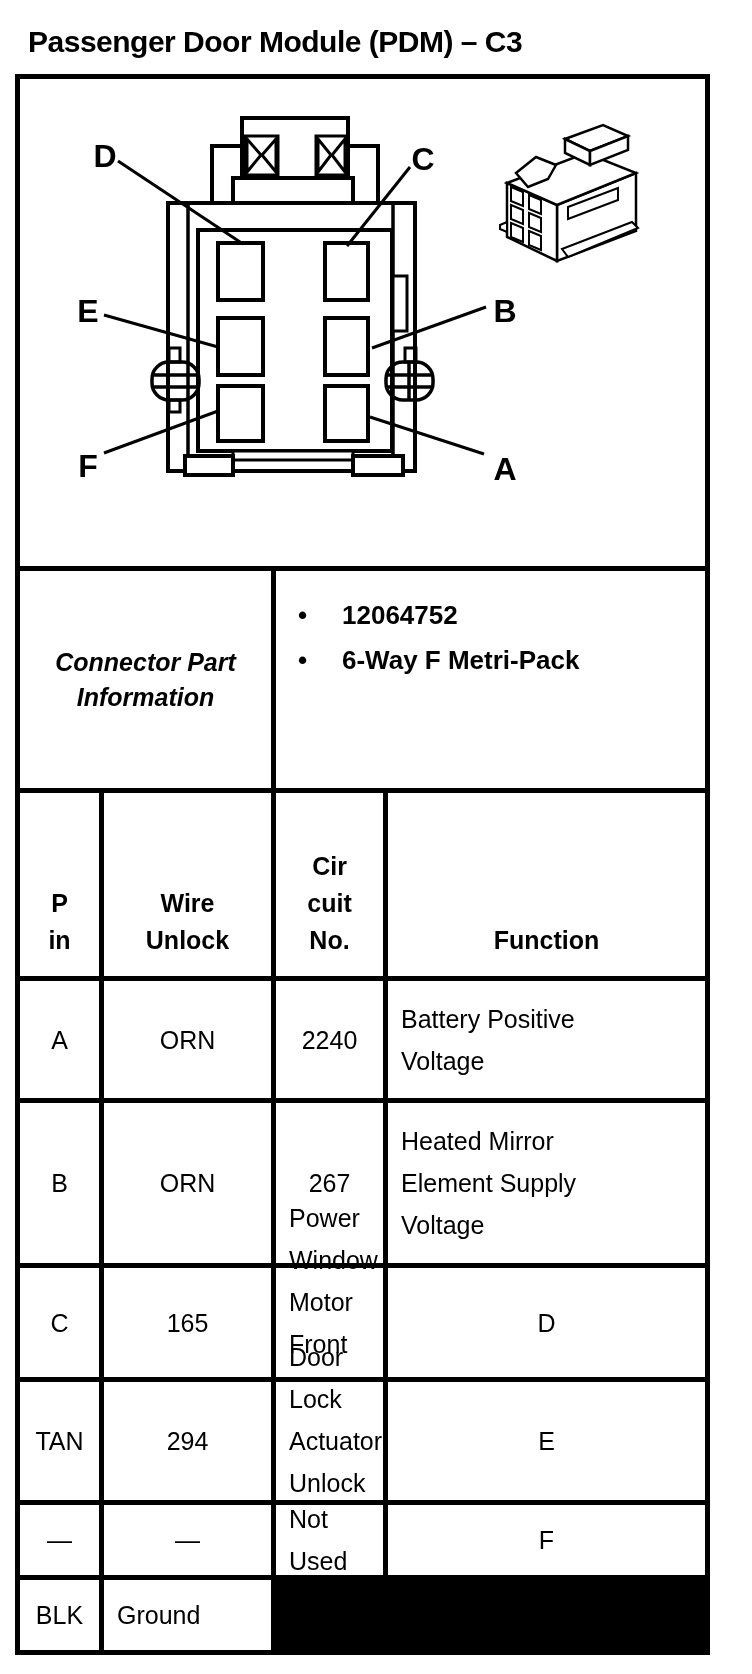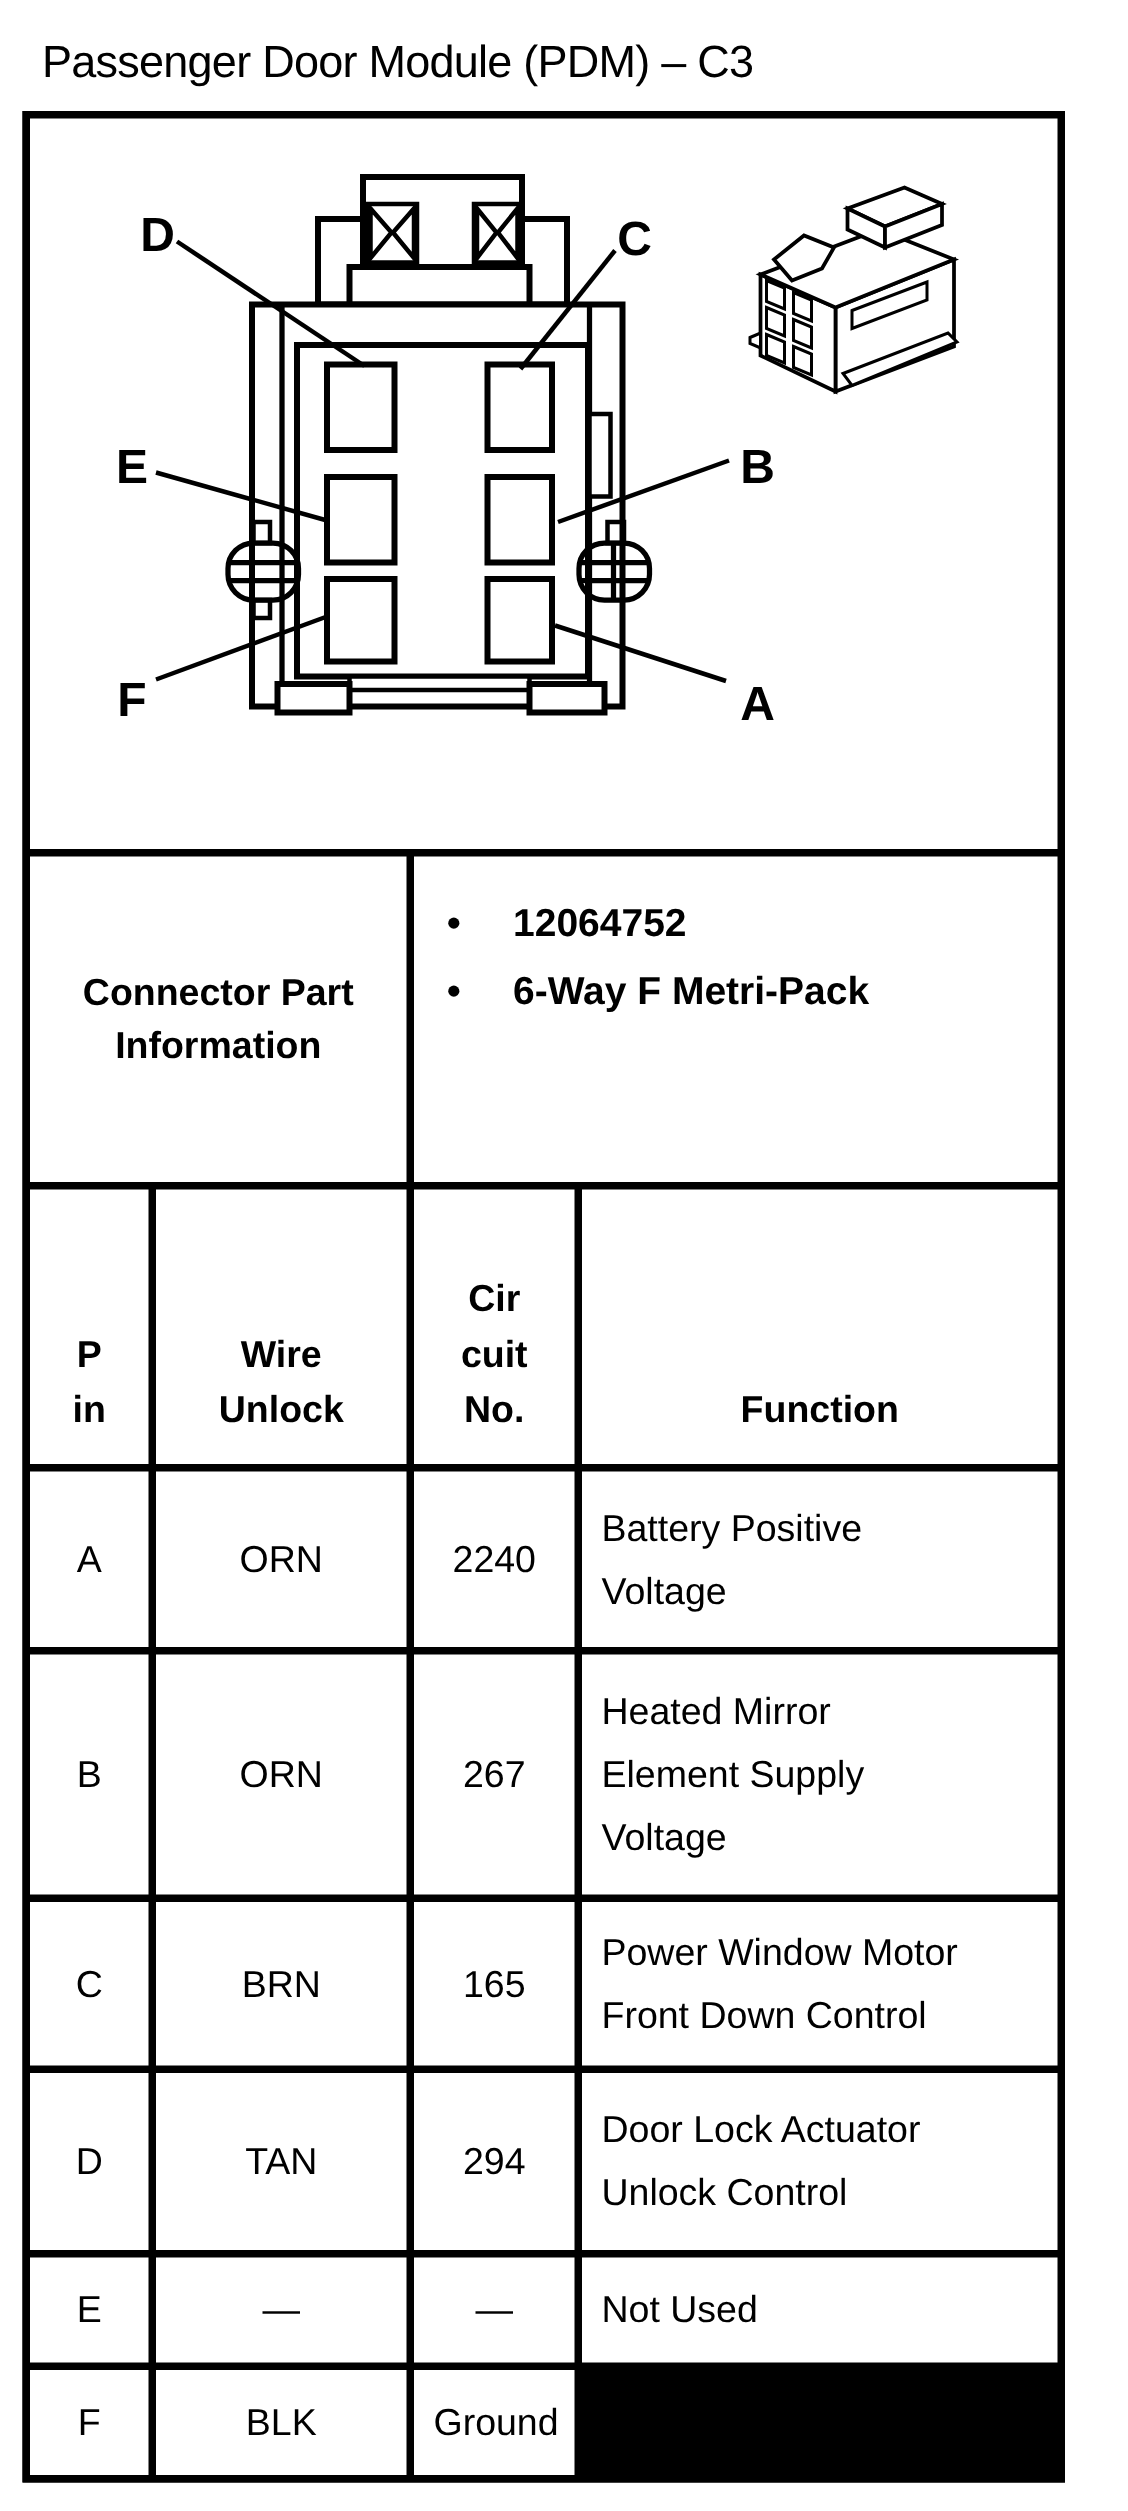--- a/index.html
+++ b/index.html
@@ -9,21 +9,21 @@
     width: 752px;
     font-family: "Liberation Sans", sans-serif;
     color: #000000;
   }
   body { min-height: 1674px; position: relative; }
 
   .page-title {
     margin: 26px 0 0 28px;
     font-size: 30px;
     line-height: 32px;
-    font-weight: normal;
+    font-weight: bold;
     letter-spacing: -0.5px;
   }
 
   
   .pin-table {
     margin: 16px 0 0 15px;
     width: 685px;
     display: grid;
     grid-template-columns: 79px 167px 107px 317px;
     grid-template-rows: 487px 217px 183px 117px 160px 109px 118px 70px 70px;
@@ -37,21 +37,21 @@
     align-items: center;
     justify-content: center;
     font-size: 25px;
     line-height: 42px;
     box-sizing: border-box;
   }
   .diagram-cell { grid-column: 1 / 5; padding: 0; display: block; }
 
   
   .cpi-left  { grid-column: 1 / 3; font-weight: bold; text-align: center;
-               white-space: pre-line; font-size: 25px; line-height: 35px; }
+               white-space: pre-line; font-size: 25px; line-height: 35px; font-style: italic; }
   .cpi-right { grid-column: 3 / 5; display: block; padding: 22px 6px 0 6px;
                font-weight: bold; font-size: 26px; line-height: 45px; }
   .bullet-list { list-style: none; margin: 0; padding: 0; }
   .bullet-item { display: flex; }
   .bullet-dot  { width: 26px; text-align: left; padding-left: 16px; flex: none; }
   .bullet-text { padding-left: 18px; }
   .continuation-line { padding-left: 2px; }
 
   
   .head {
@@ -205,21 +205,20 @@
 Voltage</div>
 
   <div class="cell">B</div>
   <div class="cell">ORN</div>
   <div class="cell">267</div>
   <div class="cell func">Heated Mirror
 Element Supply
 Voltage</div>
 
   <div class="cell">C</div>
-  <div class="cell">BRN</div>
   <div class="cell">165</div>
   <div class="cell func">Power Window Motor
 Front Down Control</div>
 
   <div class="cell">D</div>
   <div class="cell">TAN</div>
   <div class="cell">294</div>
   <div class="cell func">Door Lock Actuator
 Unlock Control</div>
 

